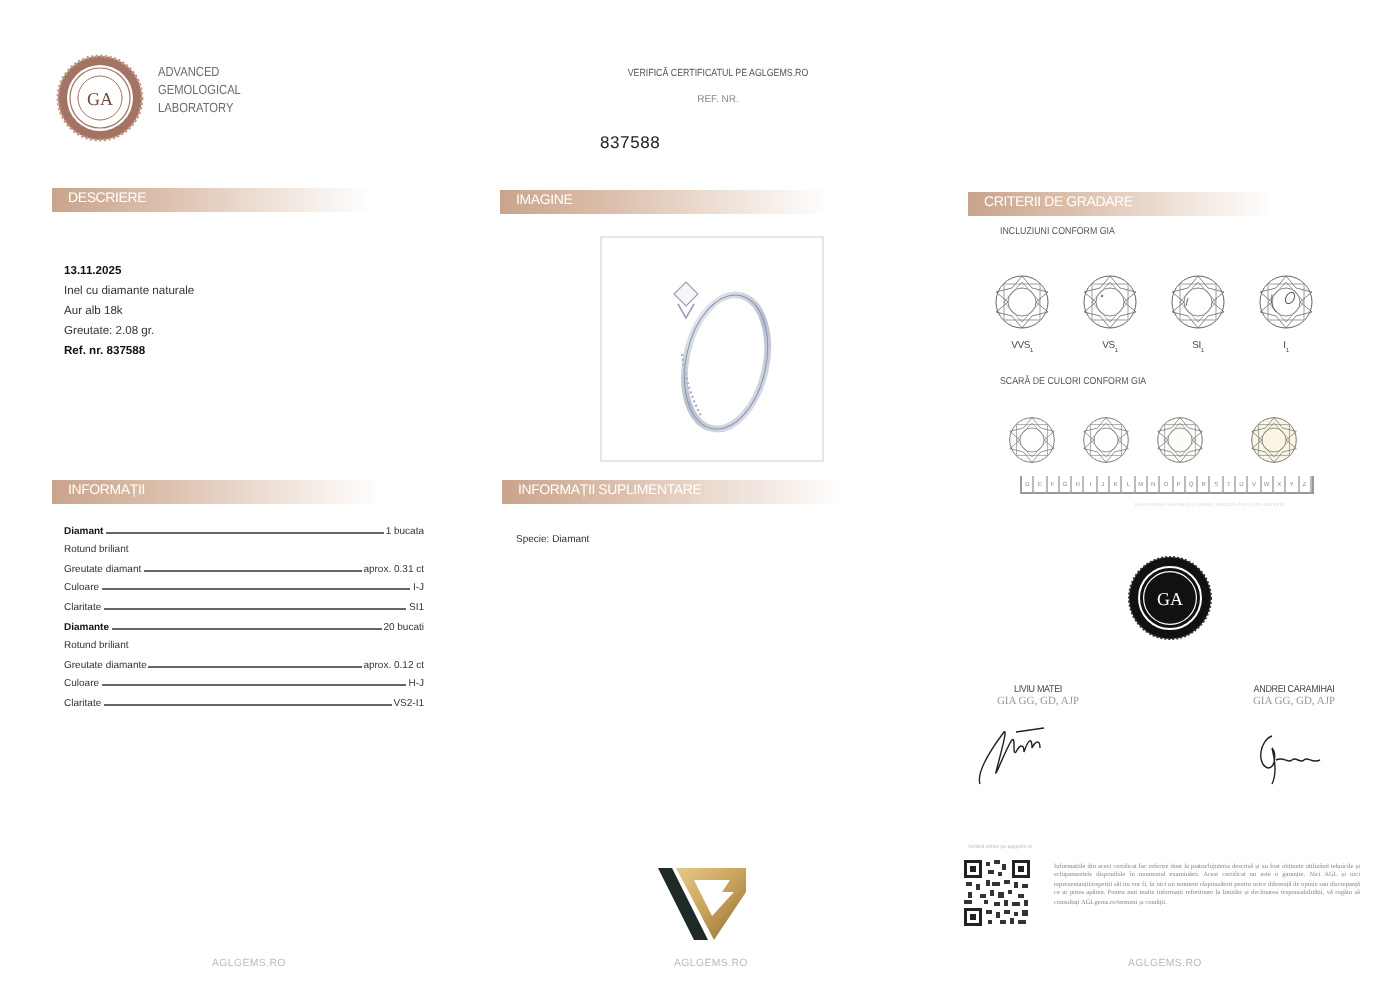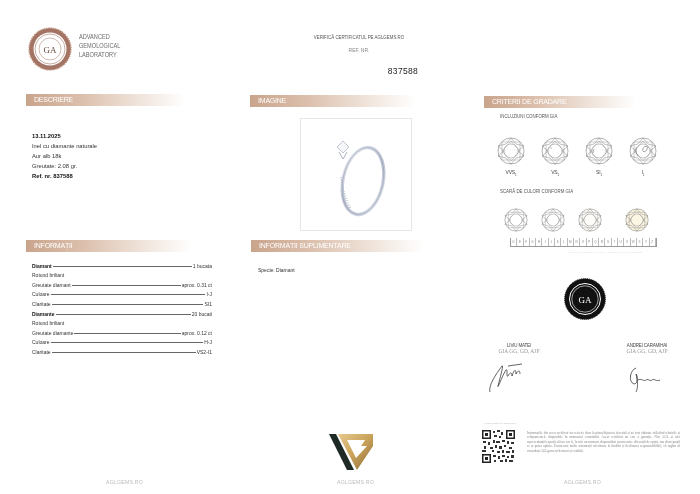--- a/index.html
+++ b/index.html
@@ -6,21 +6,21 @@
   html, body { width: 700px; height: 494px; background: #ffffff; overflow: hidden; }
   body { position: relative; font-family: "Liberation Sans", sans-serif; color: #222; }
   .abs { position: absolute; }
   .cond { font-family: "Liberation Sans Narrow", "Liberation Sans", sans-serif; letter-spacing: -0.2px; }
 
   
   .logo-badge { left: 28px; top: 27px; width: 44px; height: 44px; }
   .lab-name { left: 79px; top: 32px; font-size: 6.6px; line-height: 9px; color: #6b6b6b; text-transform: uppercase; transform: scaleX(0.85); transform-origin: left top; }
   .verify-line { left: 300px; top: 34px; width: 118px; text-align: center; font-size: 5.2px; color: #555; transform: scaleX(0.85); transform-origin: center top; }
   .ref-label { left: 300px; top: 47px; width: 118px; text-align: center; font-size: 5px; color: #888; }
-  .ref-number { left: 300px; top: 66px; width: 118px; text-align: right; font-size: 8.5px; color: #222; letter-spacing: 0.3px; }
+  .ref-number { left: 300px; top: 66px; width: 118px; text-align: left; font-size: 8.5px; color: #222; letter-spacing: 0.3px; }
 
   
   .section-bar { height: 12px; background: linear-gradient(to right, #c9a48c 0%, #dcc0ad 35%, #efe3da 70%, rgba(255,255,255,0) 100%); color: #ffffff; font-size: 7px; line-height: 12px; padding-left: 8px; text-transform: uppercase; }
   .bar-descriere { left: 26px; top: 94px; width: 160px; }
   .bar-imagine { left: 250px; top: 95px; width: 165px; }
   .bar-criterii { left: 484px; top: 96px; width: 152px; }
   .bar-informatii { left: 26px; top: 240px; width: 165px; }
   .bar-suplimentare { left: 251px; top: 240px; width: 172px; }
 
   

